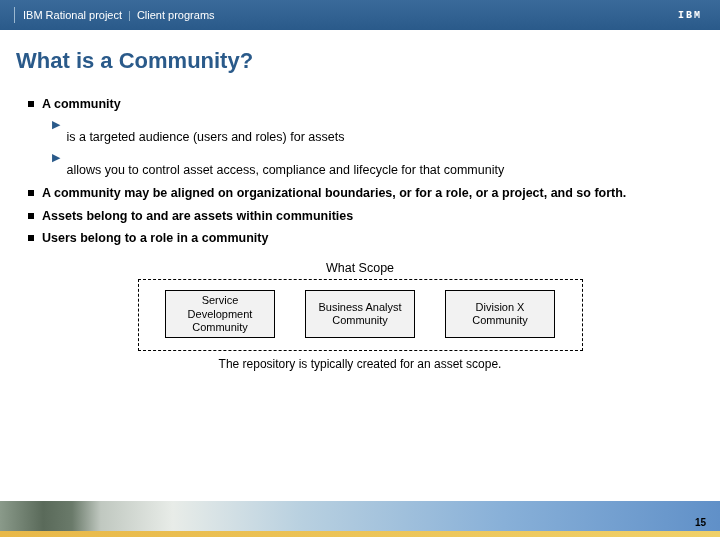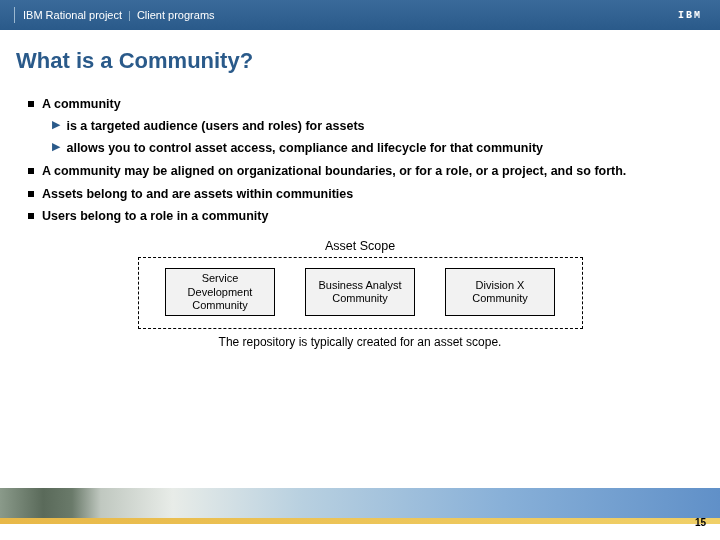--- a/index.html
+++ b/index.html
@@ -40,21 +40,21 @@
   .content {
     padding: 4px 28px 0 28px;
     font-size: 12.5px;
     color: #000;
   }
   .b1 { margin: 6px 0 2px 0; display: flex; }
   .b1 .sq { width: 6px; height: 6px; background: #000; margin: 5px 8px 0 0; flex: 0 0 auto; }
   .b1 .txt { font-weight: bold; line-height: 1.35; }
   .b2 { margin: 5px 0 0 24px; display: flex; font-weight: normal; }
   .b2 .arrow { color: #2a5a8a; margin-right: 6px; font-size: 11px; flex: 0 0 auto; }
-  .b2 .txt { font-weight: bold; line-height: 1.35; }
+  .b2 .txt { font-weight: normal; line-height: 1.35; margin-top: 11px; }
   .diagram-wrap {
     margin: 14px auto 0 auto;
     width: 445px;
     text-align: center;
   }
   .dia-title { font-size: 12.5px; margin-bottom: 4px; }
   .dia-box {
     border: 1.5px dashed #000;
     padding: 10px 12px 12px 12px;
     display: flex;
@@ -71,21 +71,21 @@
     justify-content: center;
     text-align: center;
     font-size: 11px;
     line-height: 1.2;
     padding: 2px;
   }
   .dia-caption { font-size: 12px; margin-top: 6px; }
   .footer {
     position: absolute;
     left: 0; bottom: 0; width: 100%;
-    height: 52px;
+    height: 39px;
   }
   .footer-img {
     height: 30px;
     background: linear-gradient(90deg,
       #8a9a8a 0%, #5a6a5a 6%, #6a7a6a 10%,
       #c0c8c0 14%, #e8ece8 24%,
       #b8d0e0 42%, #88b0d8 70%, #6090c8 100%);
     position: relative;
   }
   .footer-bar {
@@ -140,21 +140,21 @@
     <span class="sq"></span>
     <span class="txt">Assets belong to and are assets within communities</span>
   </div>
 
   <div class="b1">
     <span class="sq"></span>
     <span class="txt">Users belong to a role in a community</span>
   </div>
 
   <div class="diagram-wrap">
-    <div class="dia-title">Asset Scope</div>
+    <div class="dia-title">What Scope</div>
     <div class="dia-box">
       <div class="cell">Service Development Community</div>
       <div class="cell">Business Analyst Community</div>
       <div class="cell">Division X Community</div>
     </div>
     <div class="dia-caption">The repository is typically created for an asset scope.</div>
   </div>
 
 </div>
 

